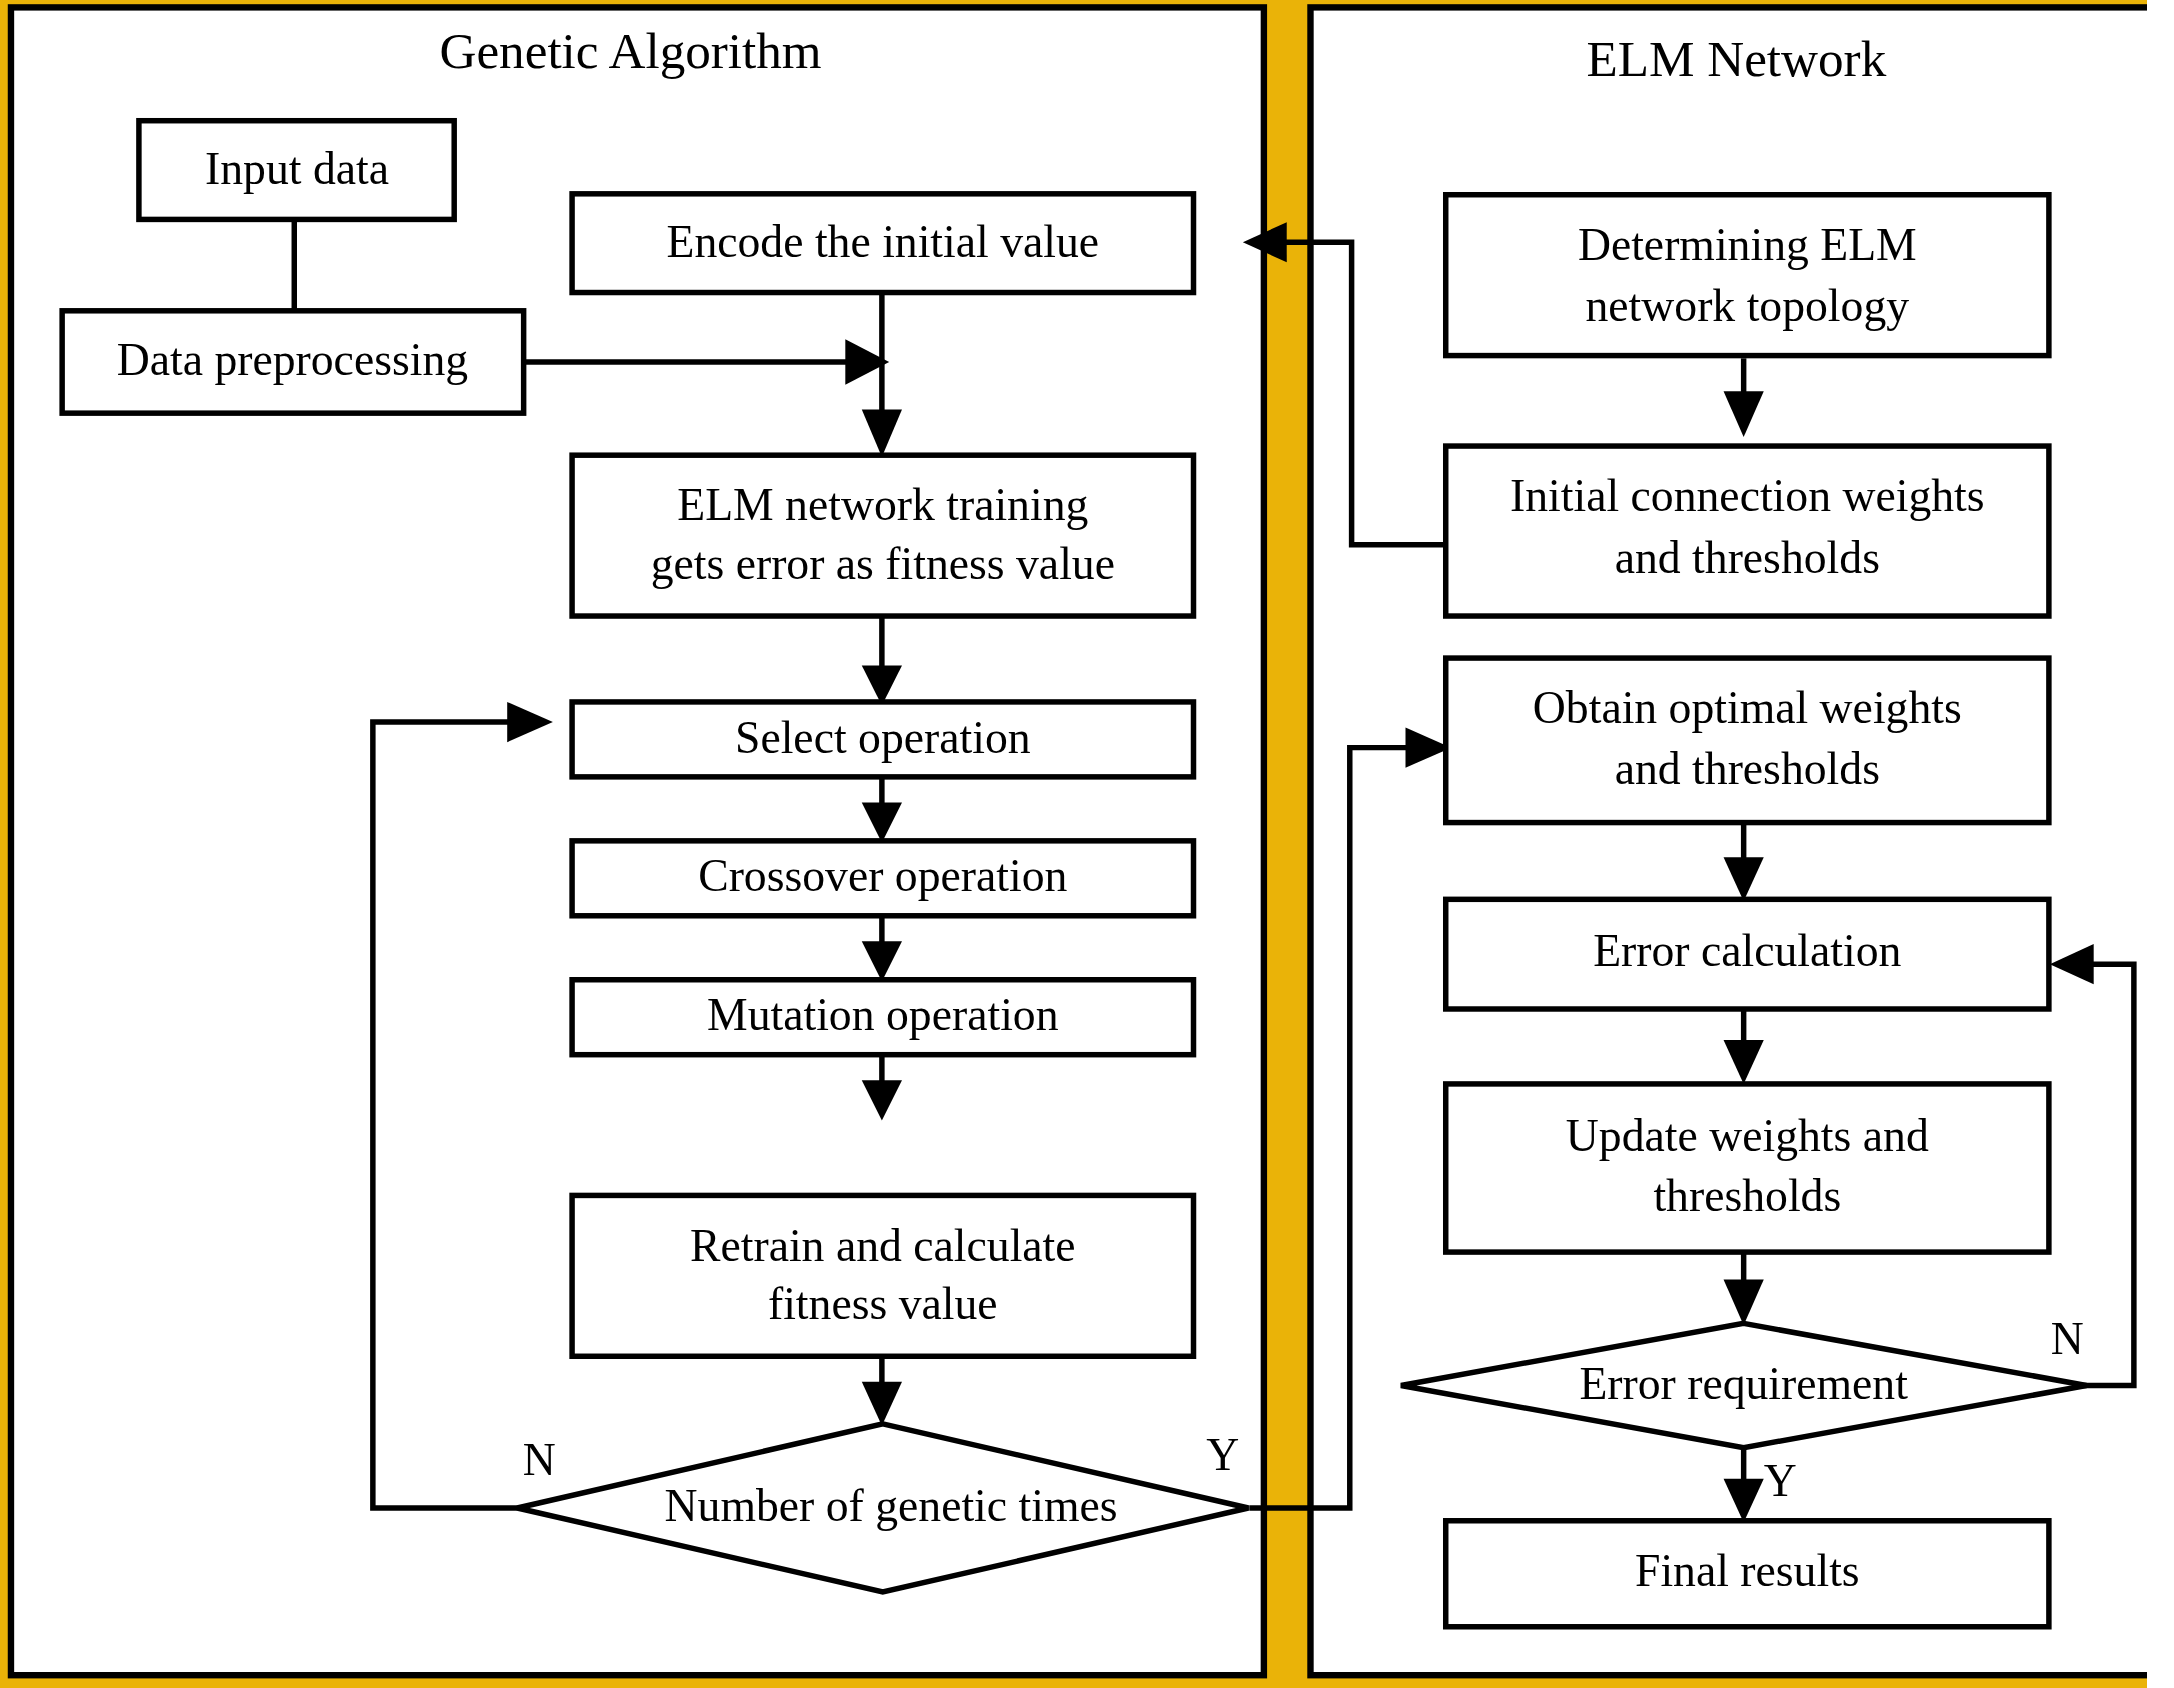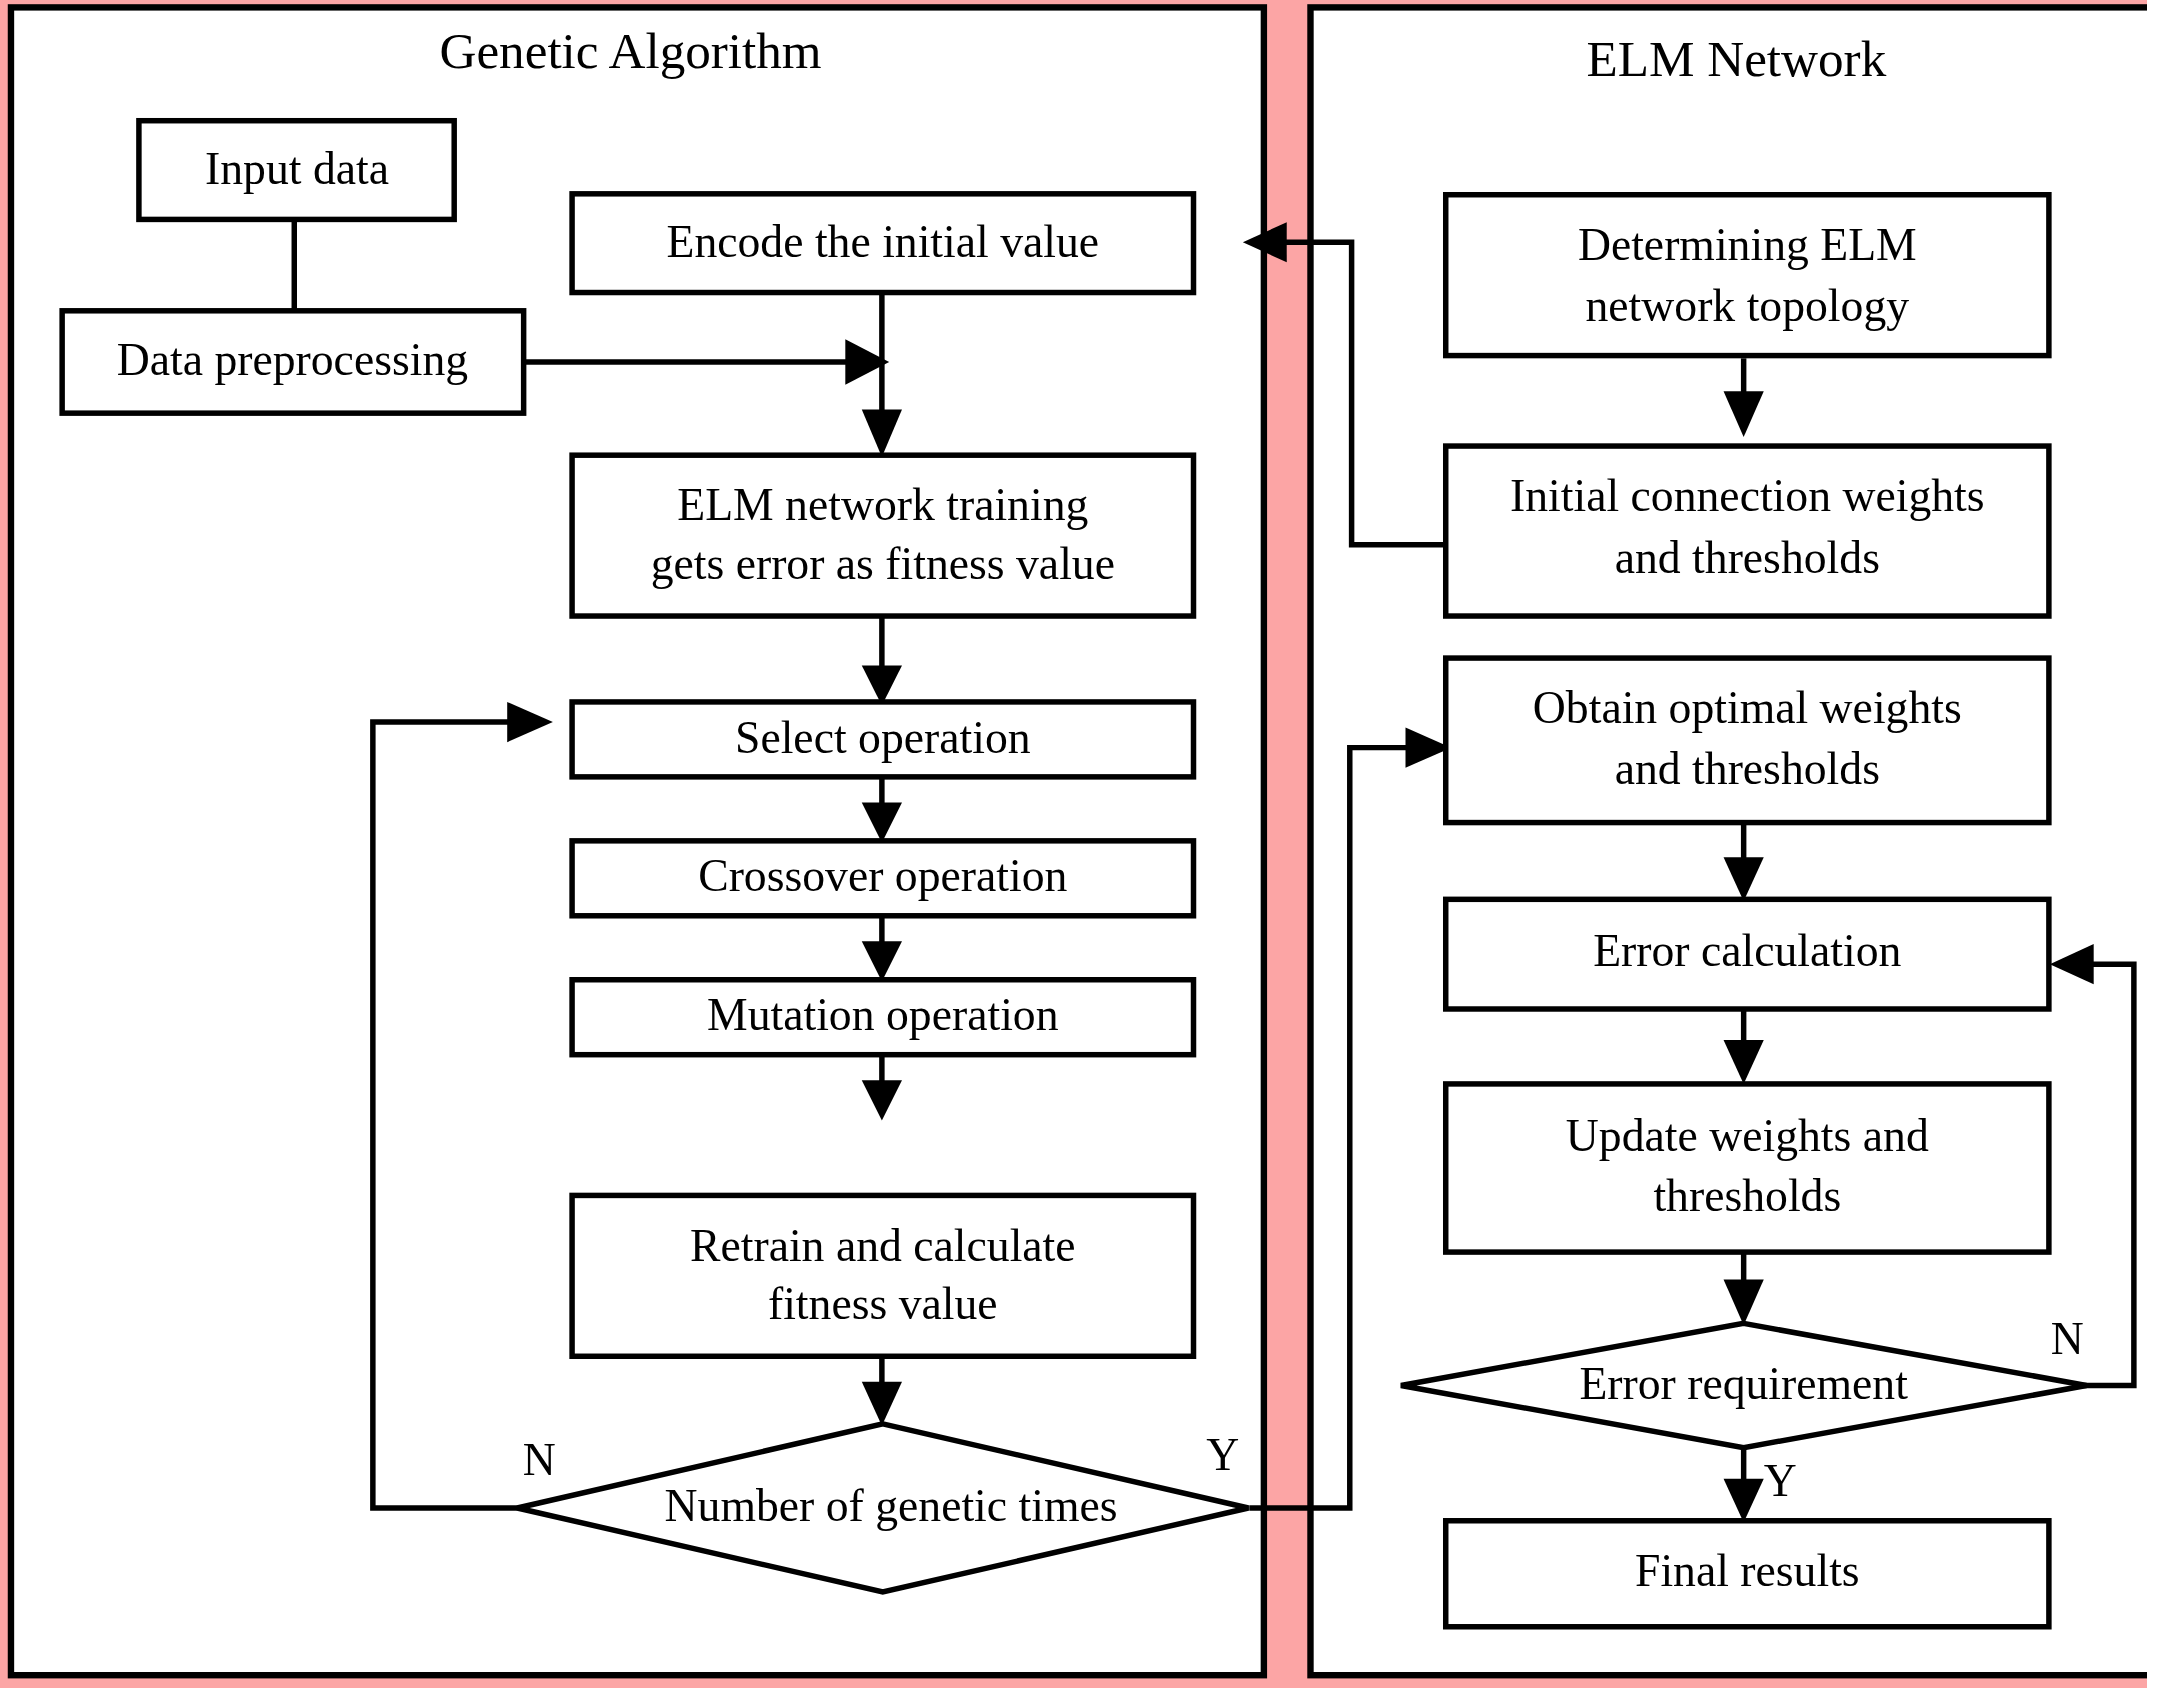--- a/index.html
+++ b/index.html
@@ -4,21 +4,21 @@
 <style>
   html, body {
     margin: 0;
     padding: 0;
     background: #ffffff;
   }
   #root {
     position: relative;
     width: 2147px;
     height: 1689px;
-    background: #fca5a5;
+    background: #eab308;
     font-family: "Liberation Serif", "DejaVu Serif", serif;
     overflow: hidden;
   }
   svg#canvas {
     position: absolute;
     top: 0;
     left: 0;
     width: 2175px;
     height: 1689px;
   }

